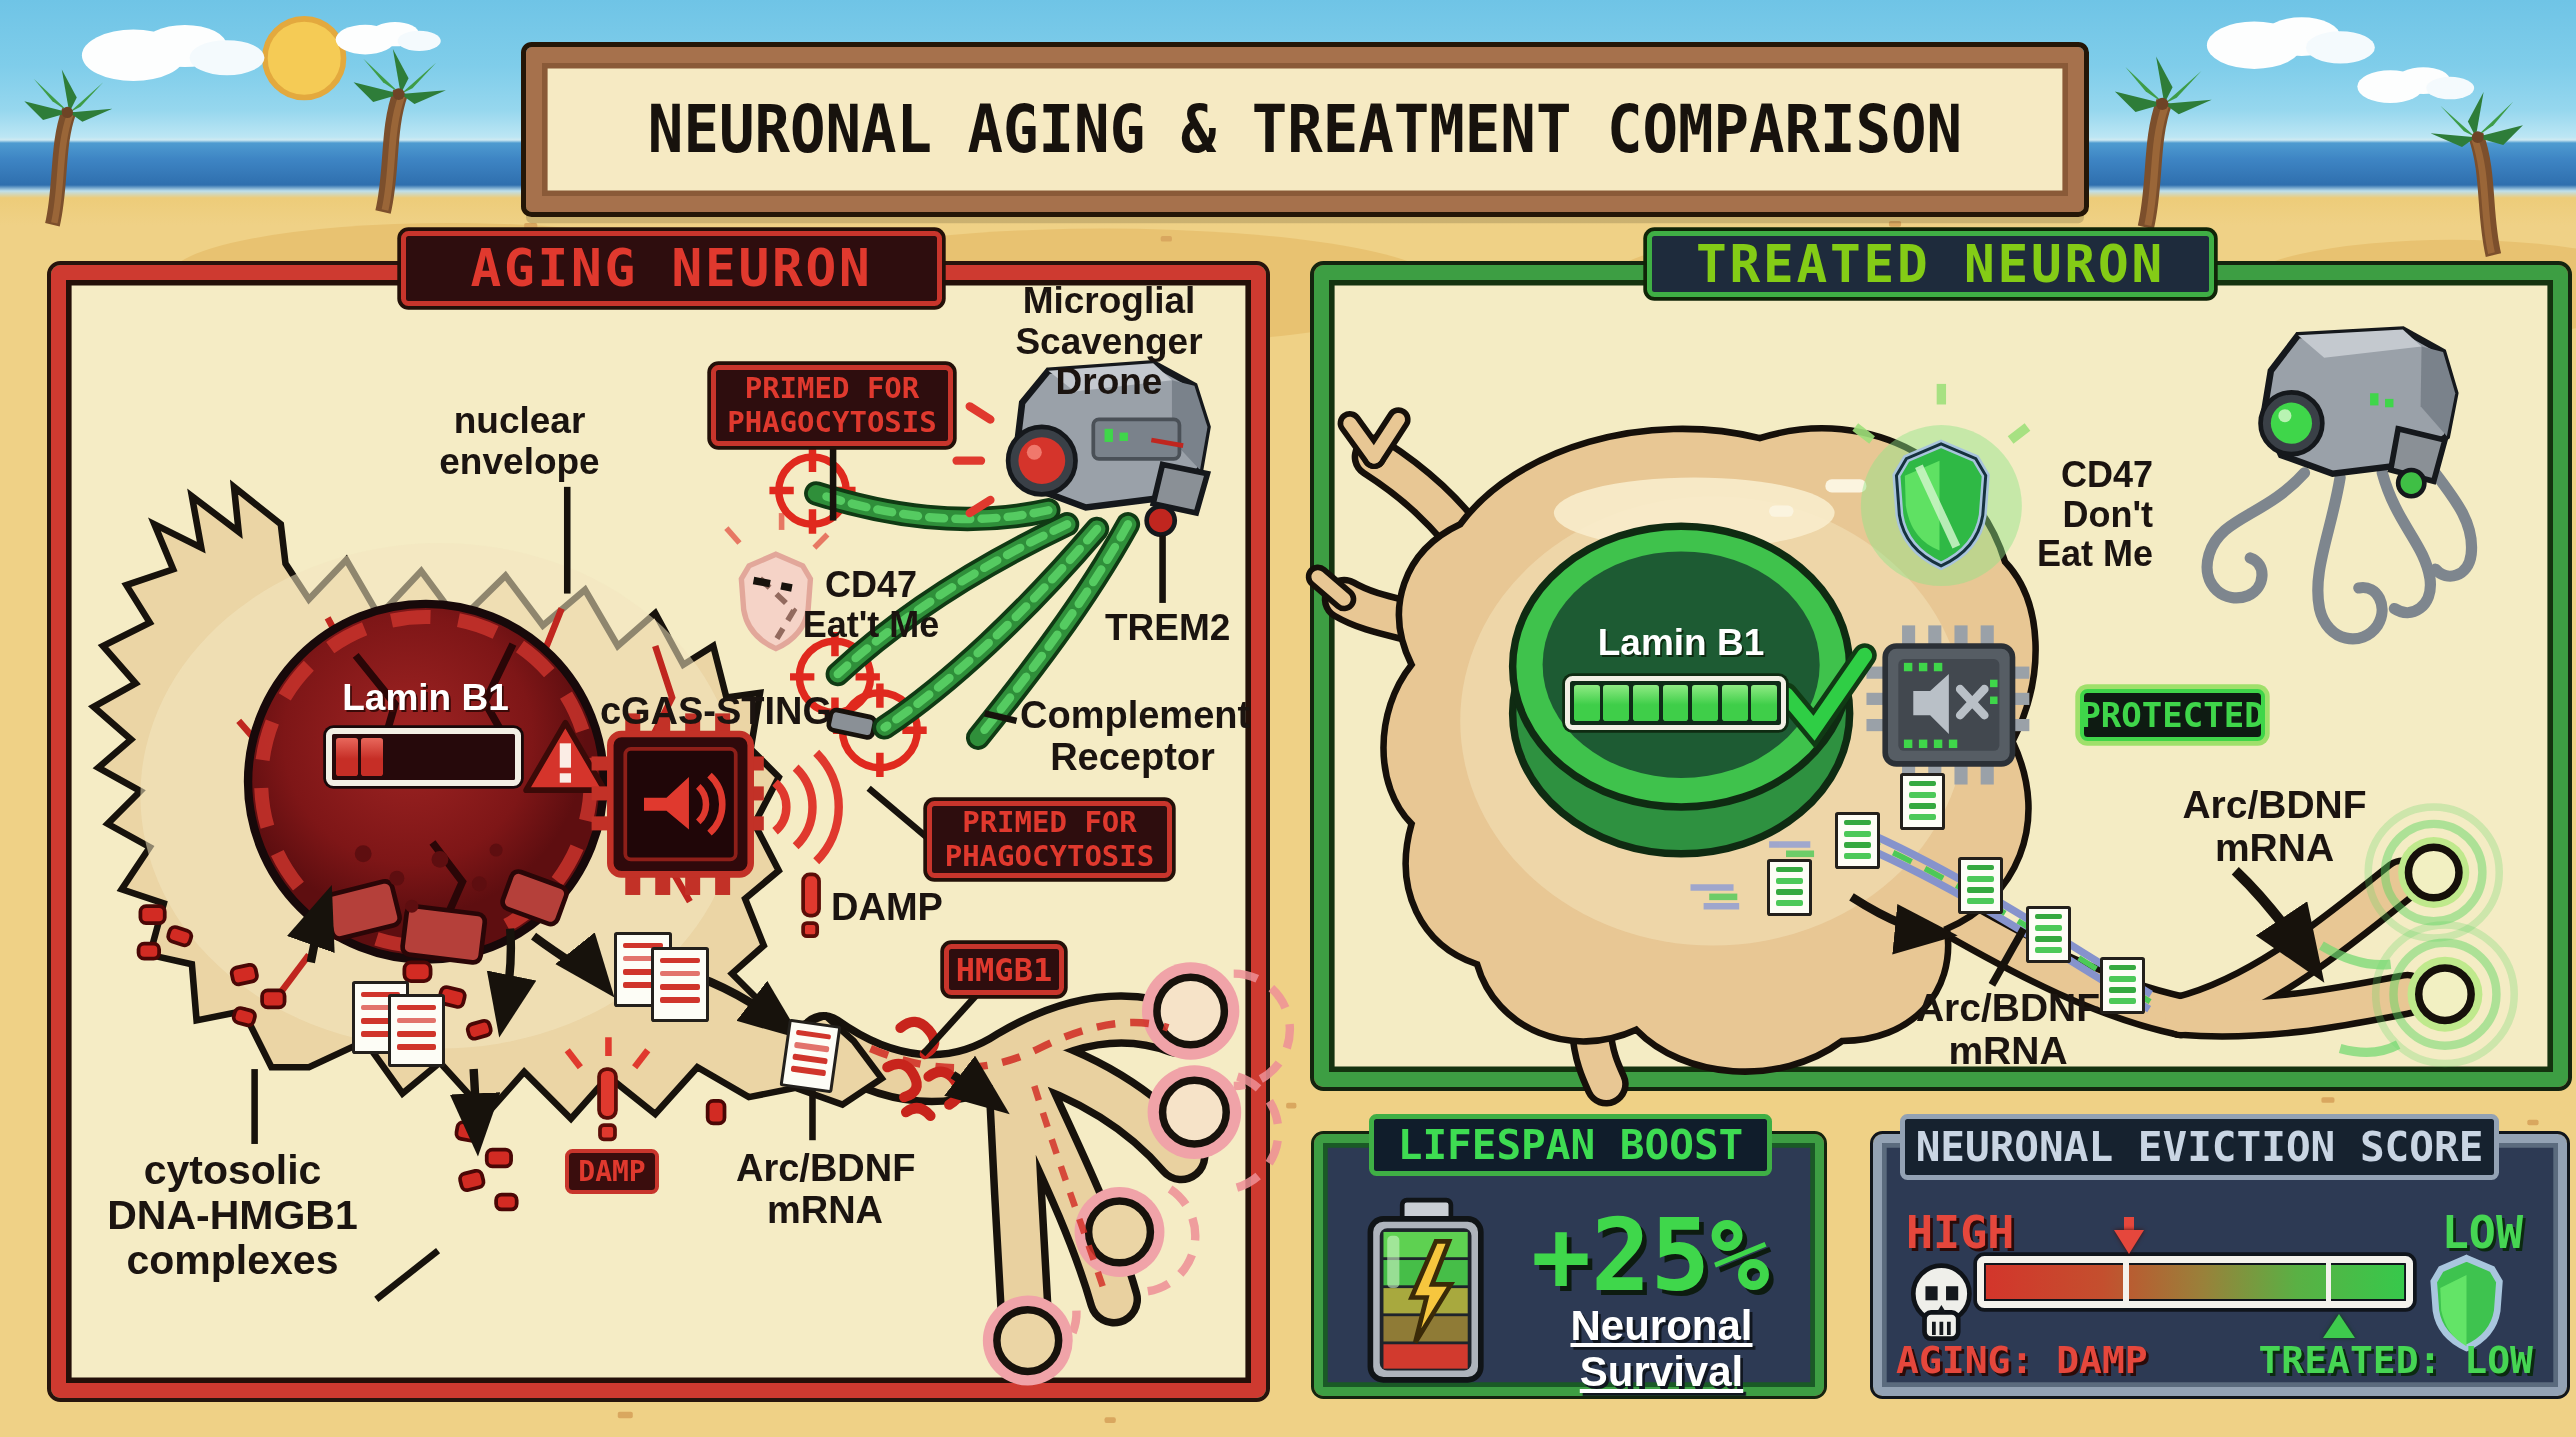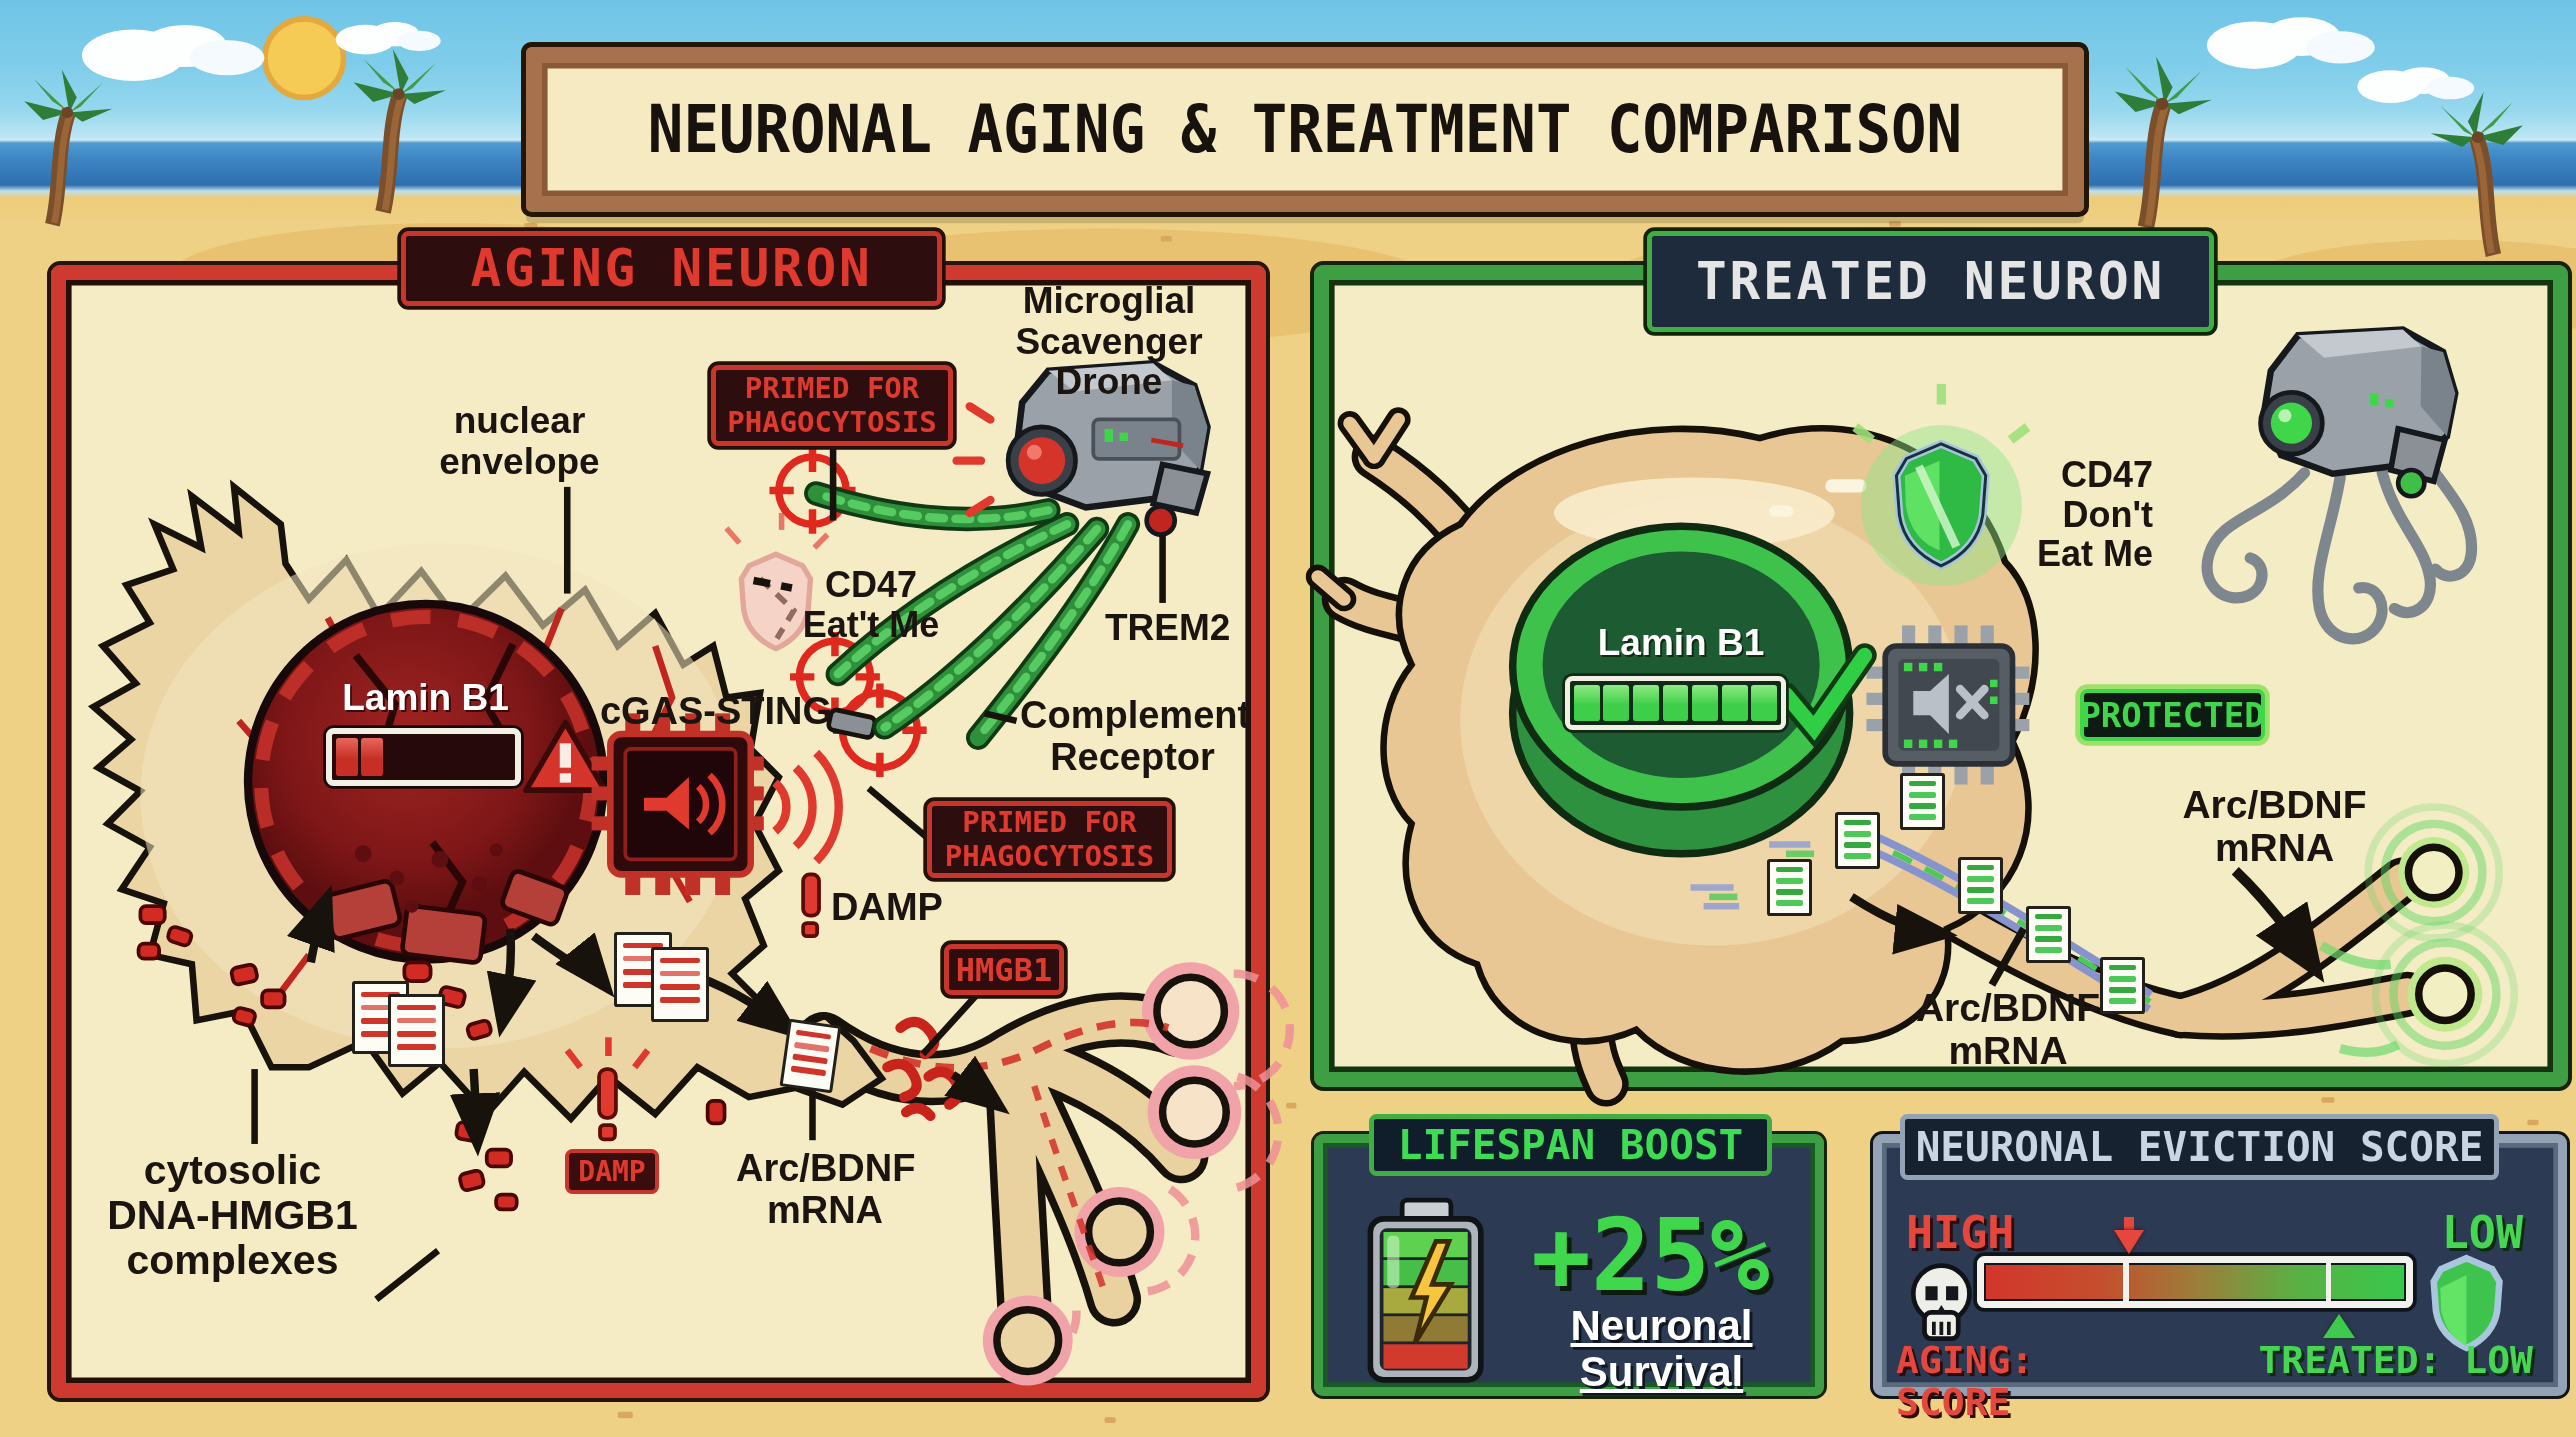--- a/index.html
+++ b/index.html
@@ -524,21 +524,21 @@
       <use href="#shield" transform="translate(2600,1344) scale(0.78)" fill="#3EC34F" stroke="#A9C6DE" stroke-width="9"></use>
       <path d="M2635 1362 L2635 1438 C2620 1430 2612 1418 2608 1400 L2607 1376 Z" fill="#63E467"></path>
     </g>
   </svg>
 
   <div class="sign">
       <div>NEURONAL AGING &amp; TREATMENT COMPARISON</div>
     </div>
 
   <div class="badge badge-dkred hbadge mono" style="left:401px;top:231px;width:541px;height:75px;font-size:51px;">AGING NEURON</div>
-  <div class="badge hbadge mono" style="left:1647px;top:231px;width:567px;height:101px;font-size:51px;background:#1E2B3C;border:5.6px solid #3FAF45;color:#e5e5e5;box-shadow:0 0 0 3.7px #102408;">TREATED NEURON</div>
+  <div class="badge hbadge mono" style="left:1647px;top:231px;width:567px;height:66px;font-size:51px;background:#1E2B3C;border:5.6px solid #3FAF45;color:#84cc16;box-shadow:0 0 0 3.7px #102408;">TREATED NEURON</div>
 
   <div class="lbl" style="left:412px;top:401px;width:215px;font-size:37px;">nuclear envelope</div>
   <div class="lbl" style="left:964px;top:281px;width:290px;font-size:37px;">Microglial Scavenger Drone</div>
   <div class="badge badge-dkred mono" style="left:711px;top:365px;width:242px;height:81px;font-size:29px;line-height:1.15;padding:1.9px;">PRIMED FOR PHAGOCYTOSIS</div>
   <div class="lbl" style="left:796px;top:565px;width:150px;font-size:36px;">CD47 Eat't Me</div>
   <div class="lbl" style="left:1105px;top:608px;width:140px;font-size:37px;text-align:left;">TREM2</div>
   <div class="lbl" style="left:599px;top:691px;width:234px;font-size:38px;">cGAS-STING</div>
   <div class="lbl" style="left:1020px;top:695px;width:225px;font-size:38px;">Complement Receptor</div>
   <div class="badge badge-dkred mono" style="left:927px;top:801px;width:245px;height:77px;font-size:29px;line-height:1.15;padding:1.9px;">PRIMED FOR PHAGOCYTOSIS</div>
   <div class="lbl" style="left:831px;top:887px;width:112px;font-size:38px;text-align:left;">DAMP</div>
@@ -645,17 +645,17 @@
       <i style="top:38px;background:#4CC958"></i>
     </div>
 
   <div class="badge mono" style="left:1369px;top:1114px;width:403px;height:62px;font-size:41px;background:#101D2B;border:5.6px solid #3FAF45;color:#3EDC52;">LIFESPAN BOOST</div>
   <div class="lbl mono" style="left:1496px;top:1202px;width:309px;font-size:99px;color:#3FD74B;text-shadow:4.7px 4.7px 0 #0D1B10;">+25%</div>
   <div class="lbl" style="left:1526px;top:1303px;width:271px;font-size:42px;color:#FFFFFF;text-shadow:2.8px 2.8px 0 #10161F;text-decoration:underline;">Neuronal Survival</div>
 
   <div class="badge mono" style="left:1900px;top:1114px;width:599px;height:66px;font-size:41px;background:#16222F;border:5.6px solid #93A2B4;color:#C9D5E3;">NEURONAL EVICTION SCORE</div>
   <div class="lbl mono" style="left:1906px;top:1208px;width:140px;font-size:45px;color:#E5473C;text-align:left;text-shadow:2.8px 2.8px 0 #2A0B09;">HIGH</div>
   <div class="lbl mono" style="left:2406px;top:1208px;width:117px;font-size:45px;color:#46D653;text-align:right;text-shadow:2.8px 2.8px 0 #0B2A10;">LOW</div>
-  <div class="lbl mono" style="left:1896px;top:1340px;width:271px;font-size:38px;color:#E5473C;text-align:left;text-shadow:2.8px 2.8px 0 #2A0B09;">AGING: SCORE</div>
+  <div class="lbl mono" style="left:1896px;top:1340px;width:271px;font-size:38px;color:#E5473C;text-align:left;text-shadow:2.8px 2.8px 0 #2A0B09;">AGING: DAMP</div>
   <div class="lbl mono" style="left:2235px;top:1340px;width:298px;font-size:38px;color:#46D653;text-align:right;text-shadow:2.8px 2.8px 0 #0B2A10;">TREATED: LOW</div>
 
 </div>
 
 
 </body></html>

